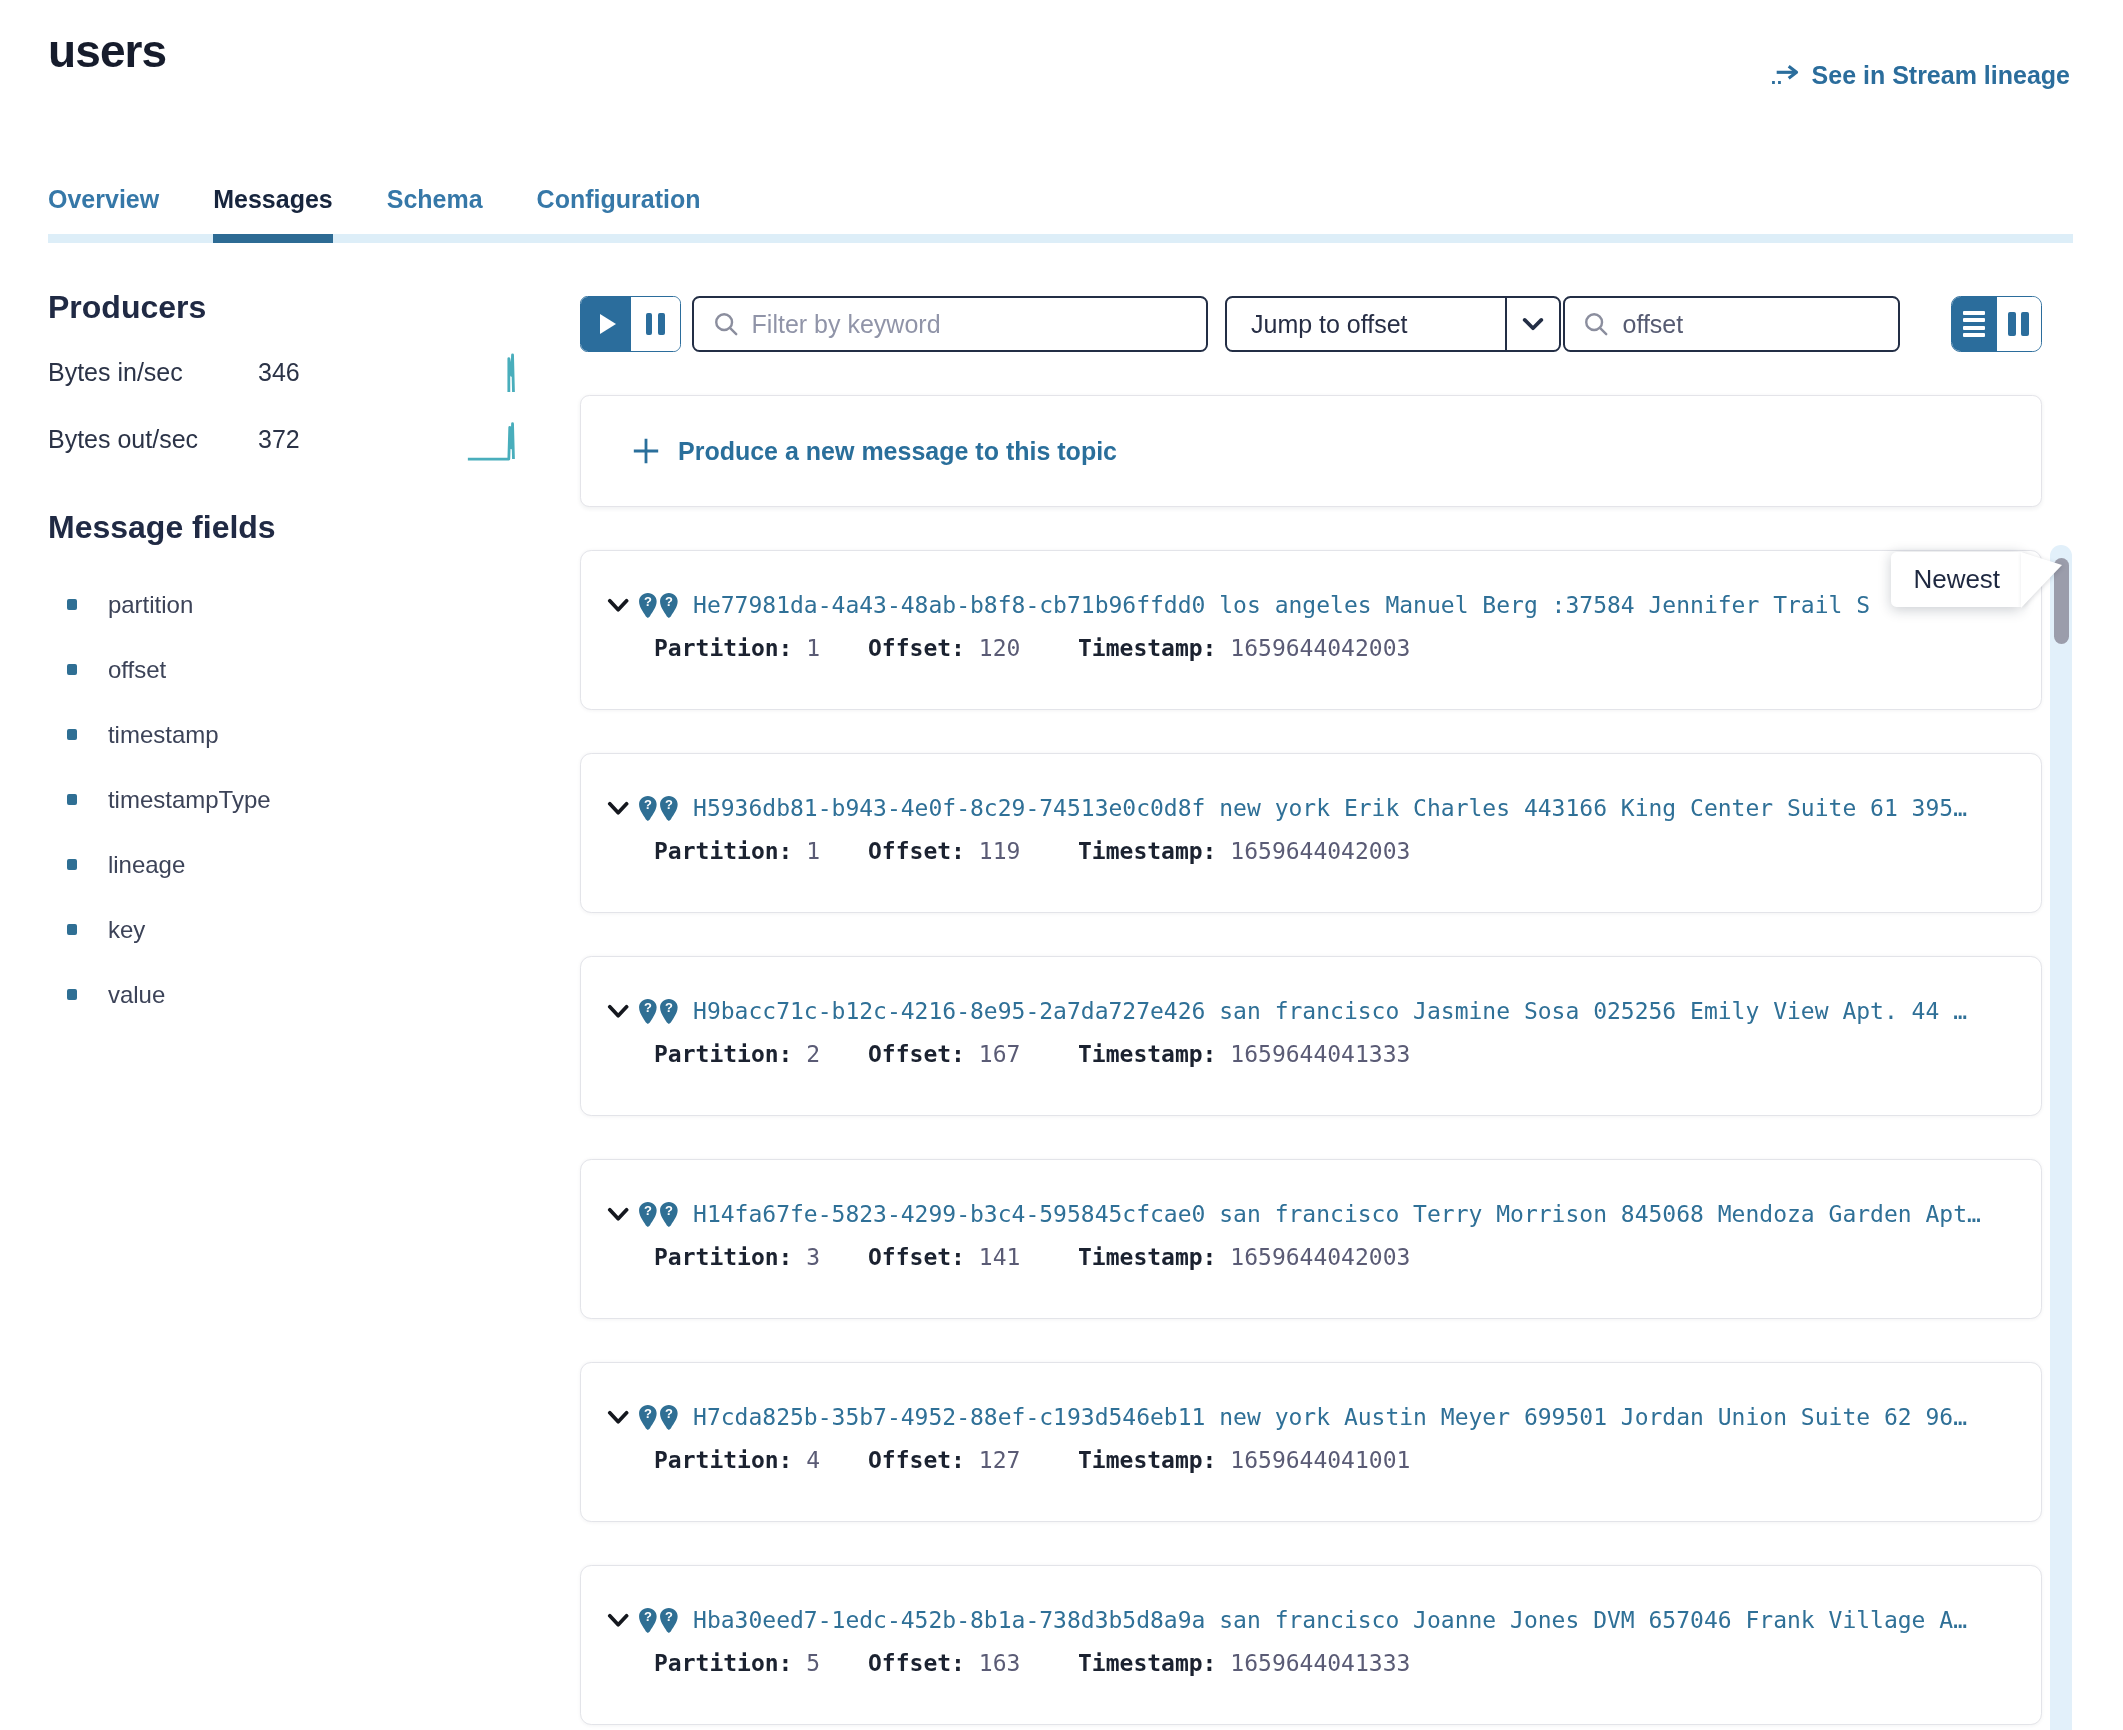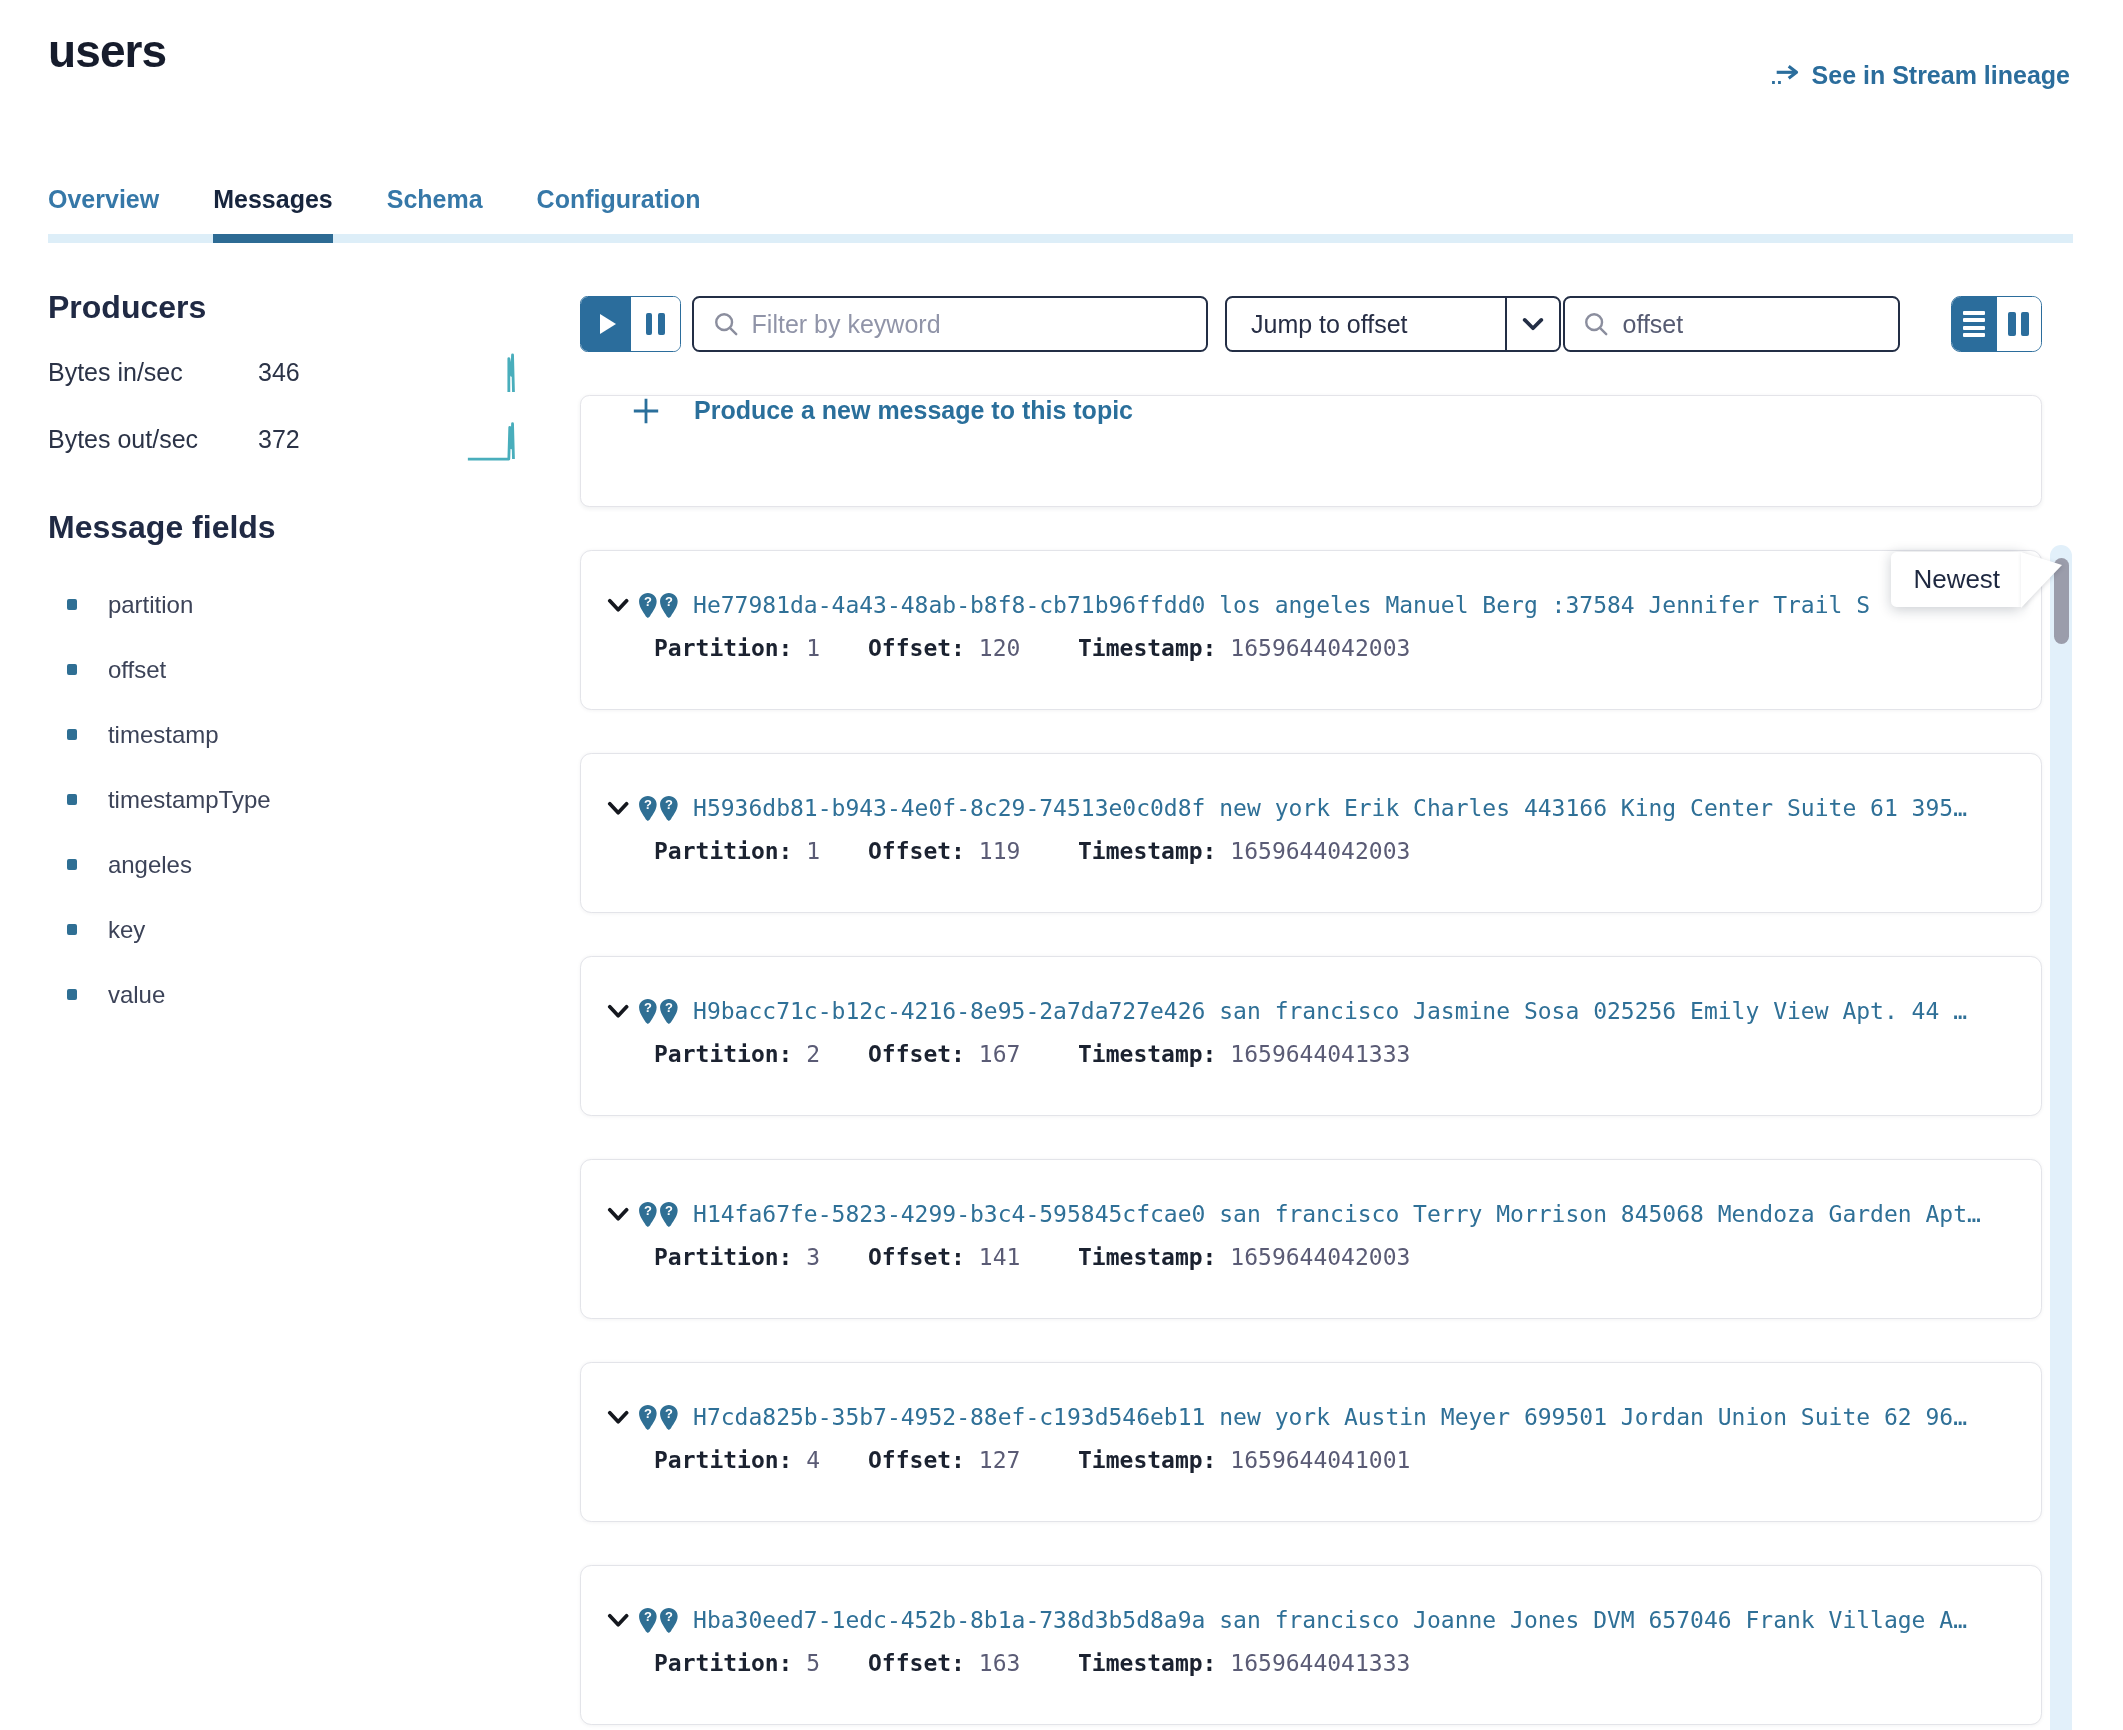--- a/index.html
+++ b/index.html
@@ -100,21 +100,21 @@
     align-items: center; justify-content: center; }
   .vt-list { background: #2b6d9c; flex-direction: column; gap: 3.7px; }
   .vt-list span { display: block; width: 22.4px; height: 3.7px; background: #fff; border-radius: 0.9px; }
   .vt-cols { background: #fff; gap: 4.7px; }
   .vt-cols span { display: block; width: 8.4px; height: 24px; background: #2b6d9c; border-radius: 1.9px; }
   
   .produce-card {
     margin-top: 43px; width: 100%; height: 112px;
     background: #fff; border: 1.4px solid #e4e4e9; border-radius: 9.3px;
     box-shadow: 0 1.9px 4.7px rgba(30,40,60,.07);
-    display: flex; align-items: flex-start; gap: 33px; padding-left: 50px;
+    display: flex; align-items: center; gap: 17px; padding-left: 50px;
     cursor: pointer; font-family: "Liberation Sans", sans-serif;
   }
   .produce-label { font-size: 25px; font-weight: 700; color: #2a6f9b; }
   
   .messages { margin-top: 43px; }
   .msg-card {
     position: relative; width: 100%; height: 160px; margin-bottom: 43px;
     background: #fff; border: 1.4px solid #e3e4e9; border-radius: 11.2px;
     box-shadow: 0 0.9px 3.7px rgba(30,40,60,.05);
     padding: 41px 28px 0 26px; cursor: pointer; overflow: hidden;
@@ -222,21 +222,21 @@
       <li>
           <span class="bullet"></span>
           <span class="field-label">timestamp</span>
         </li>
       <li>
           <span class="bullet"></span>
           <span class="field-label">timestampType</span>
         </li>
       <li>
           <span class="bullet"></span>
-          <span class="field-label">angeles</span>
+          <span class="field-label">lineage</span>
         </li>
       <li>
           <span class="bullet"></span>
           <span class="field-label">key</span>
         </li>
       <li>
           <span class="bullet"></span>
           <span class="field-label">value</span>
         </li>
     </ul>

